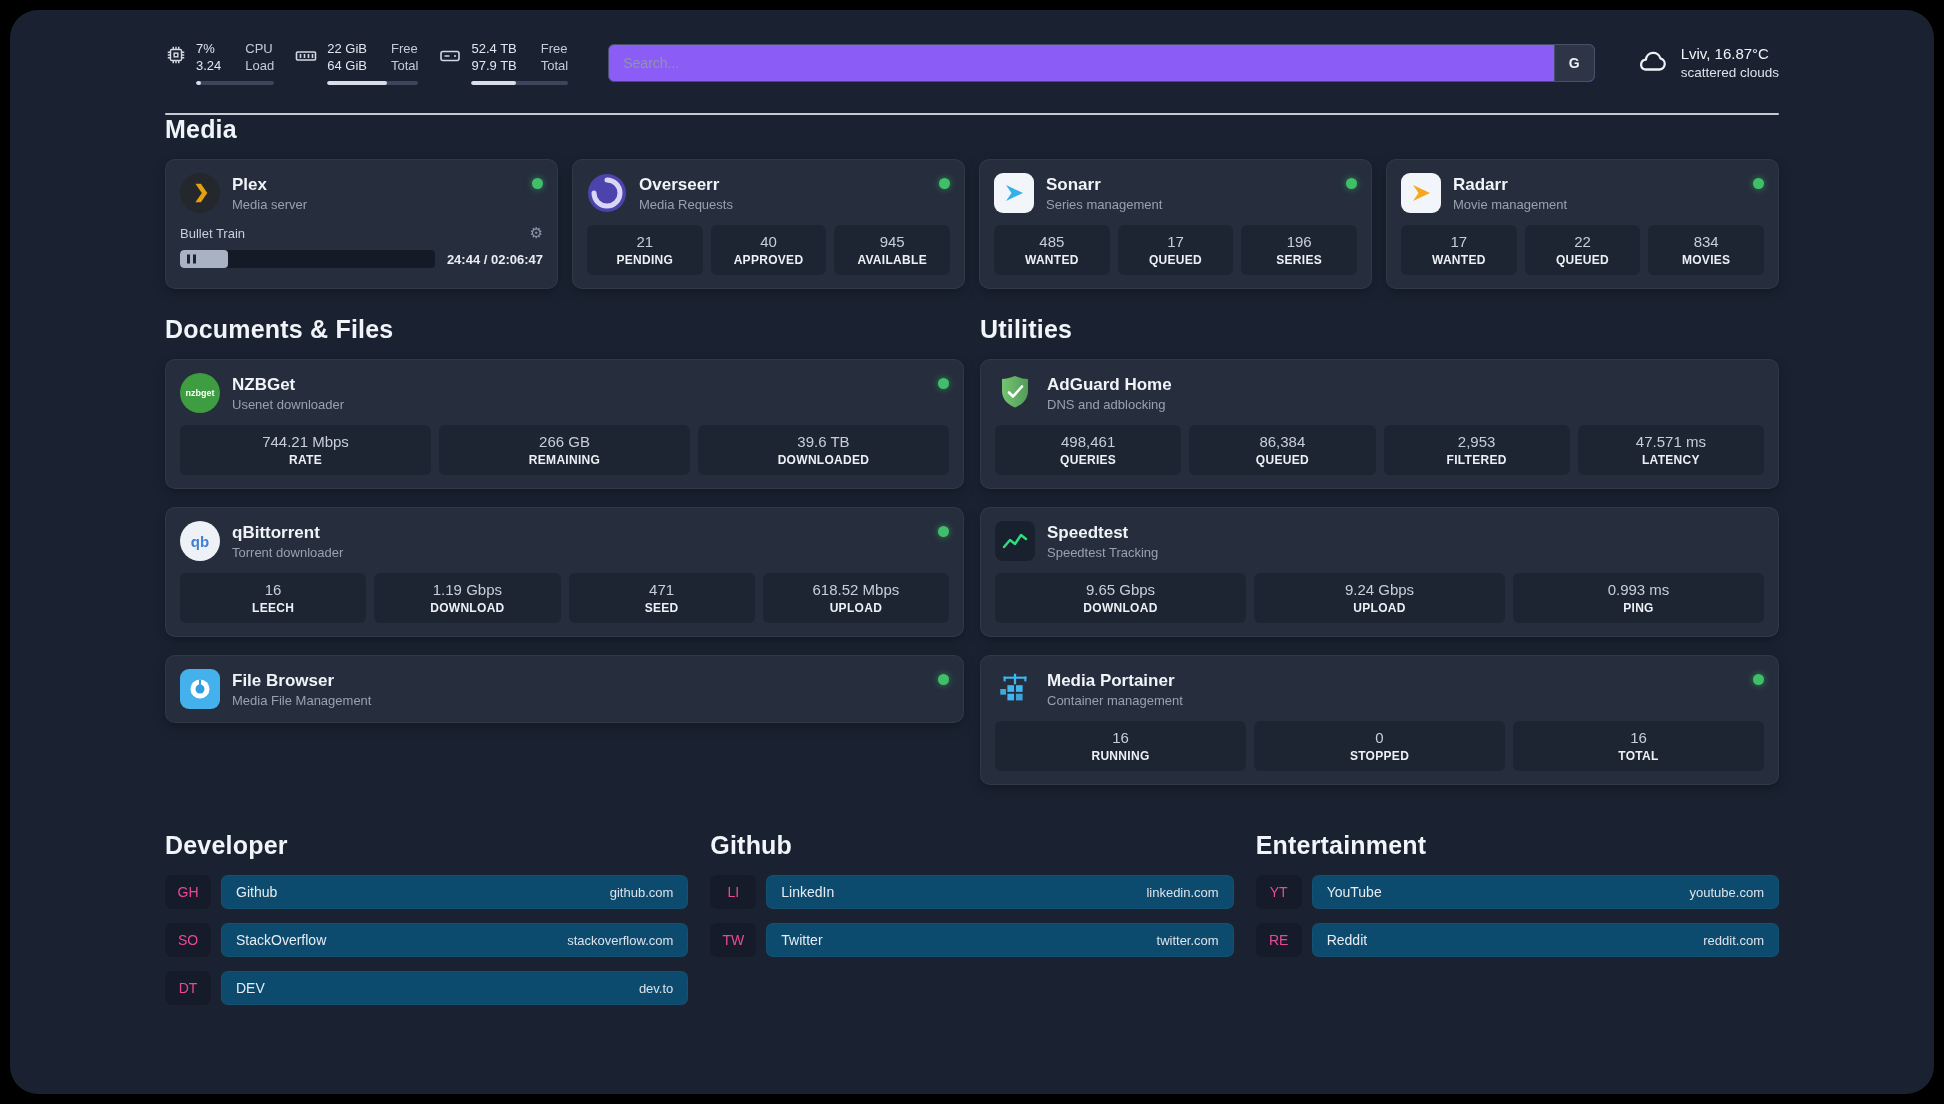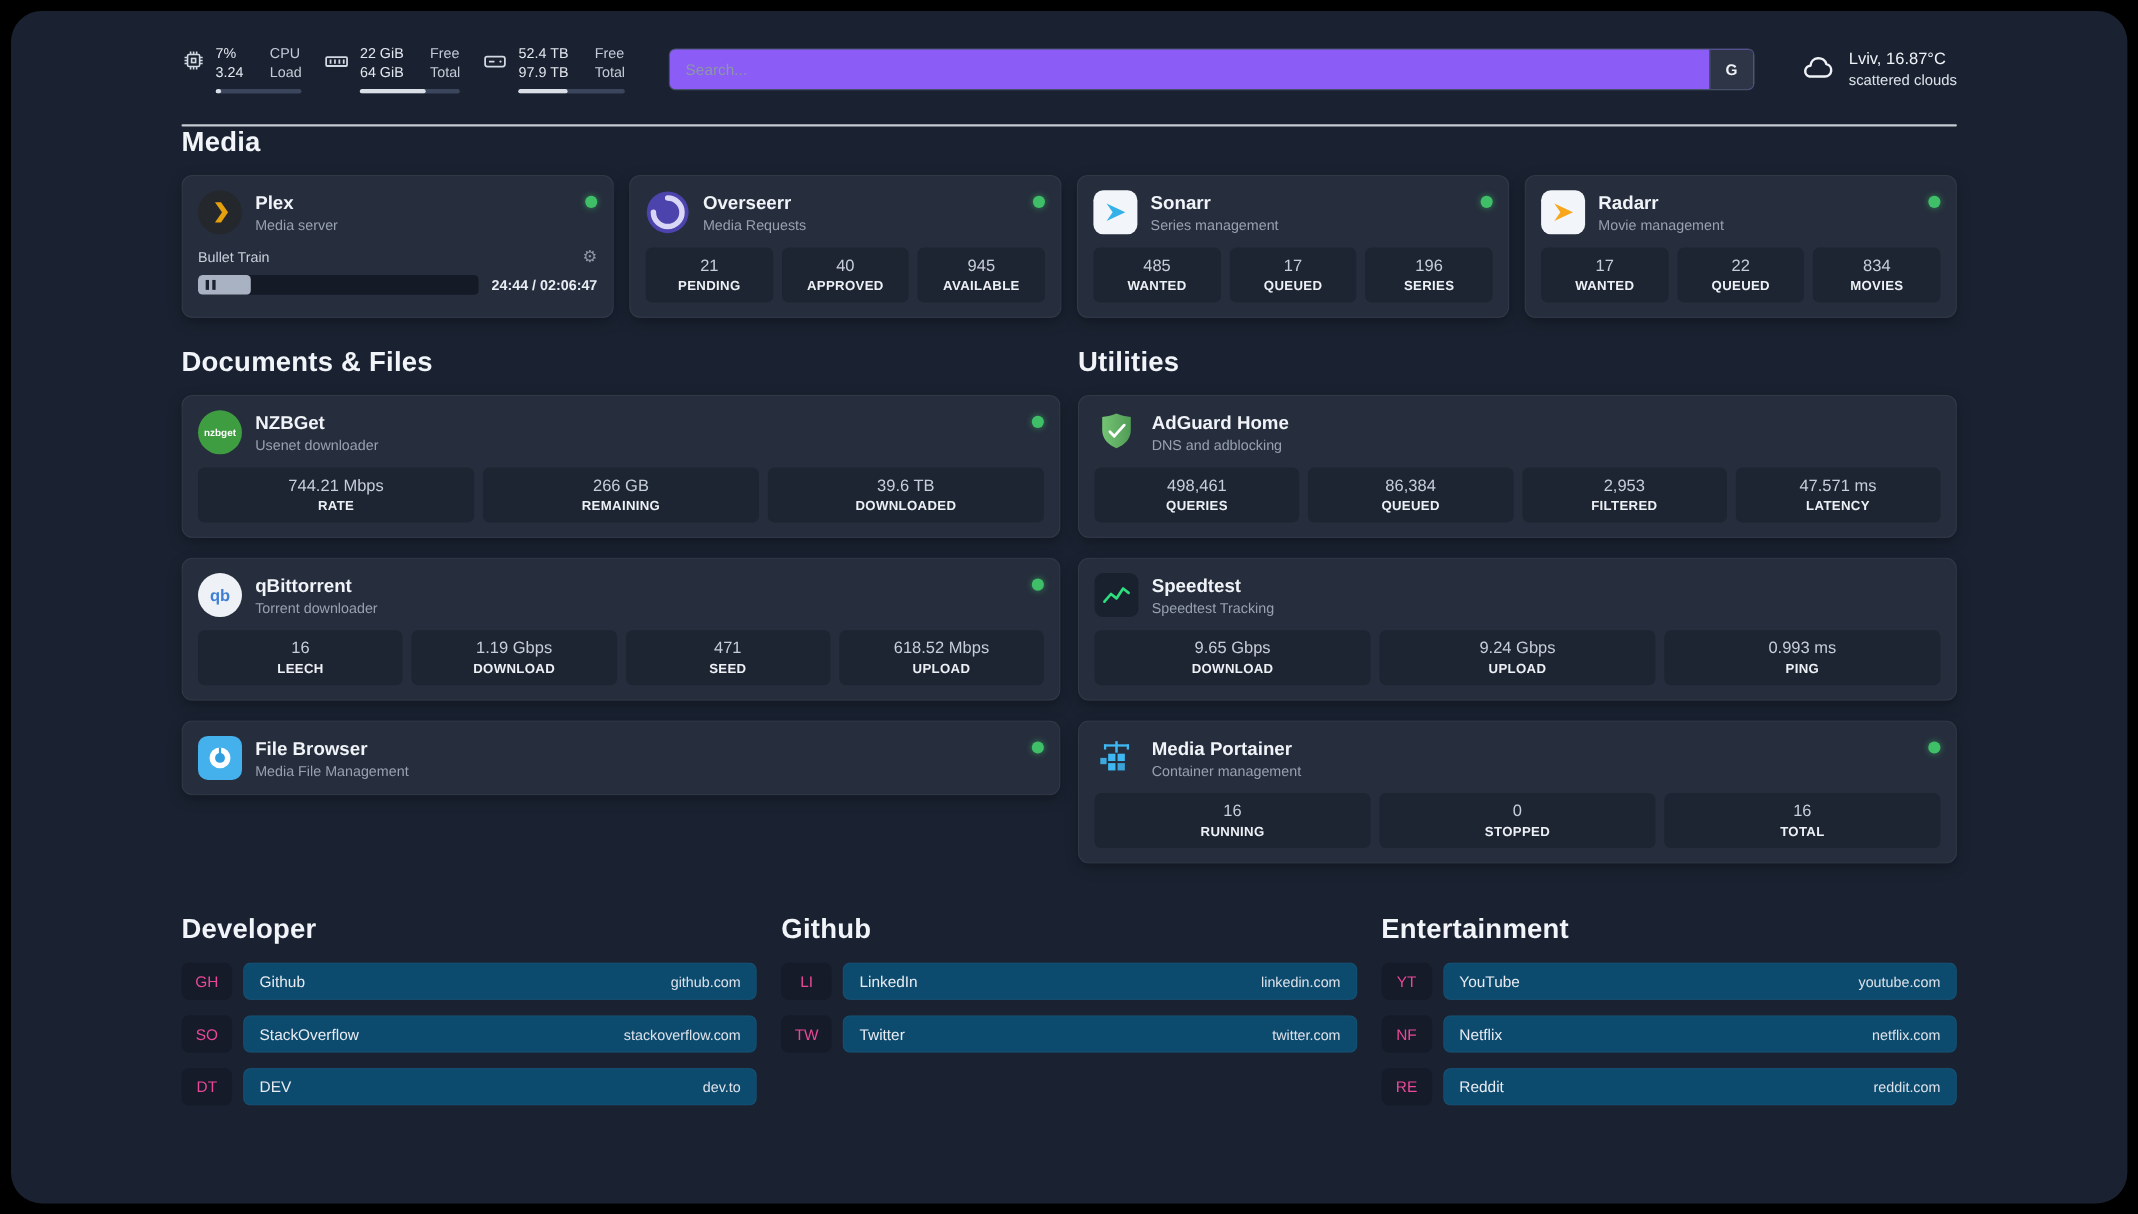--- a/index.html
+++ b/index.html
@@ -559,27 +559,20 @@
       <div class="sec-title">Entertainment</div>
       <div class="bm-rows">
         <div class="bm-row">
           <span class="bm-abbr">YT</span>
           <div class="bm-bar">
               <span class="bm-name">YouTube</span>
               <span class="bm-url">youtube.com</span>
             </div>
         </div>
         <div class="bm-row">
-          <span class="bm-abbr">NF</span>
-          <div class="bm-bar">
-              <span class="bm-name">Netflix</span>
-              <span class="bm-url">netflix.com</span>
-            </div>
-        </div>
-        <div class="bm-row">
           <span class="bm-abbr">RE</span>
           <div class="bm-bar">
               <span class="bm-name">Reddit</span>
               <span class="bm-url">reddit.com</span>
             </div>
         </div>
       </div>
     </div>
 
   </div>

